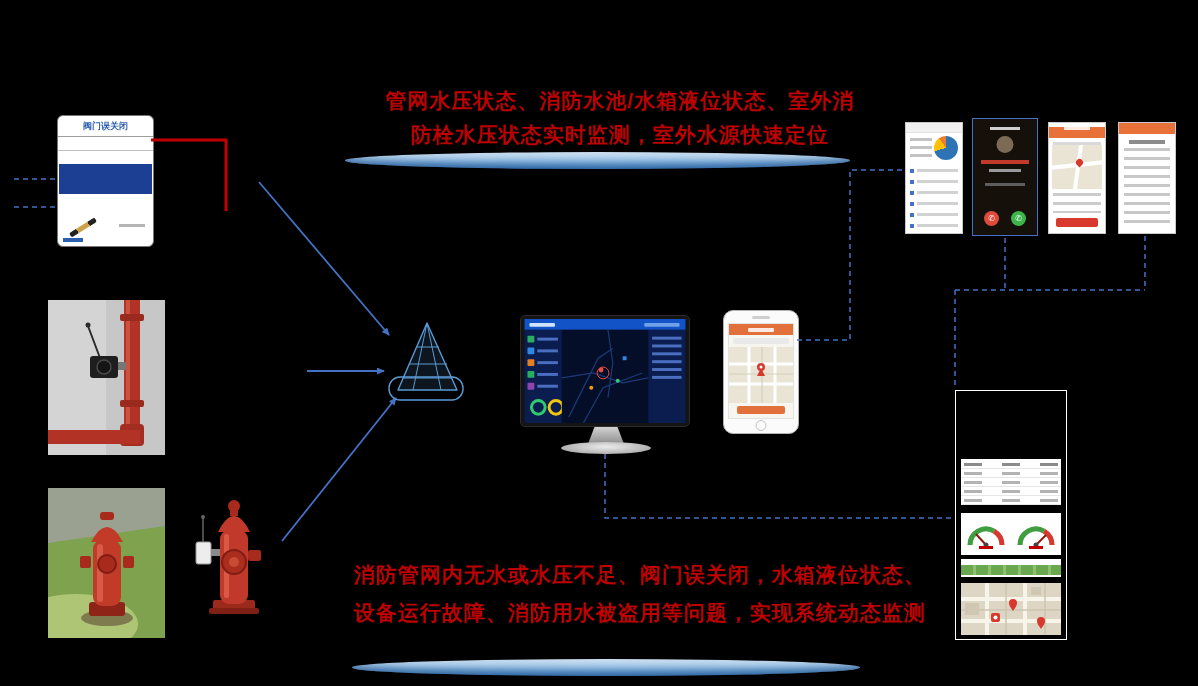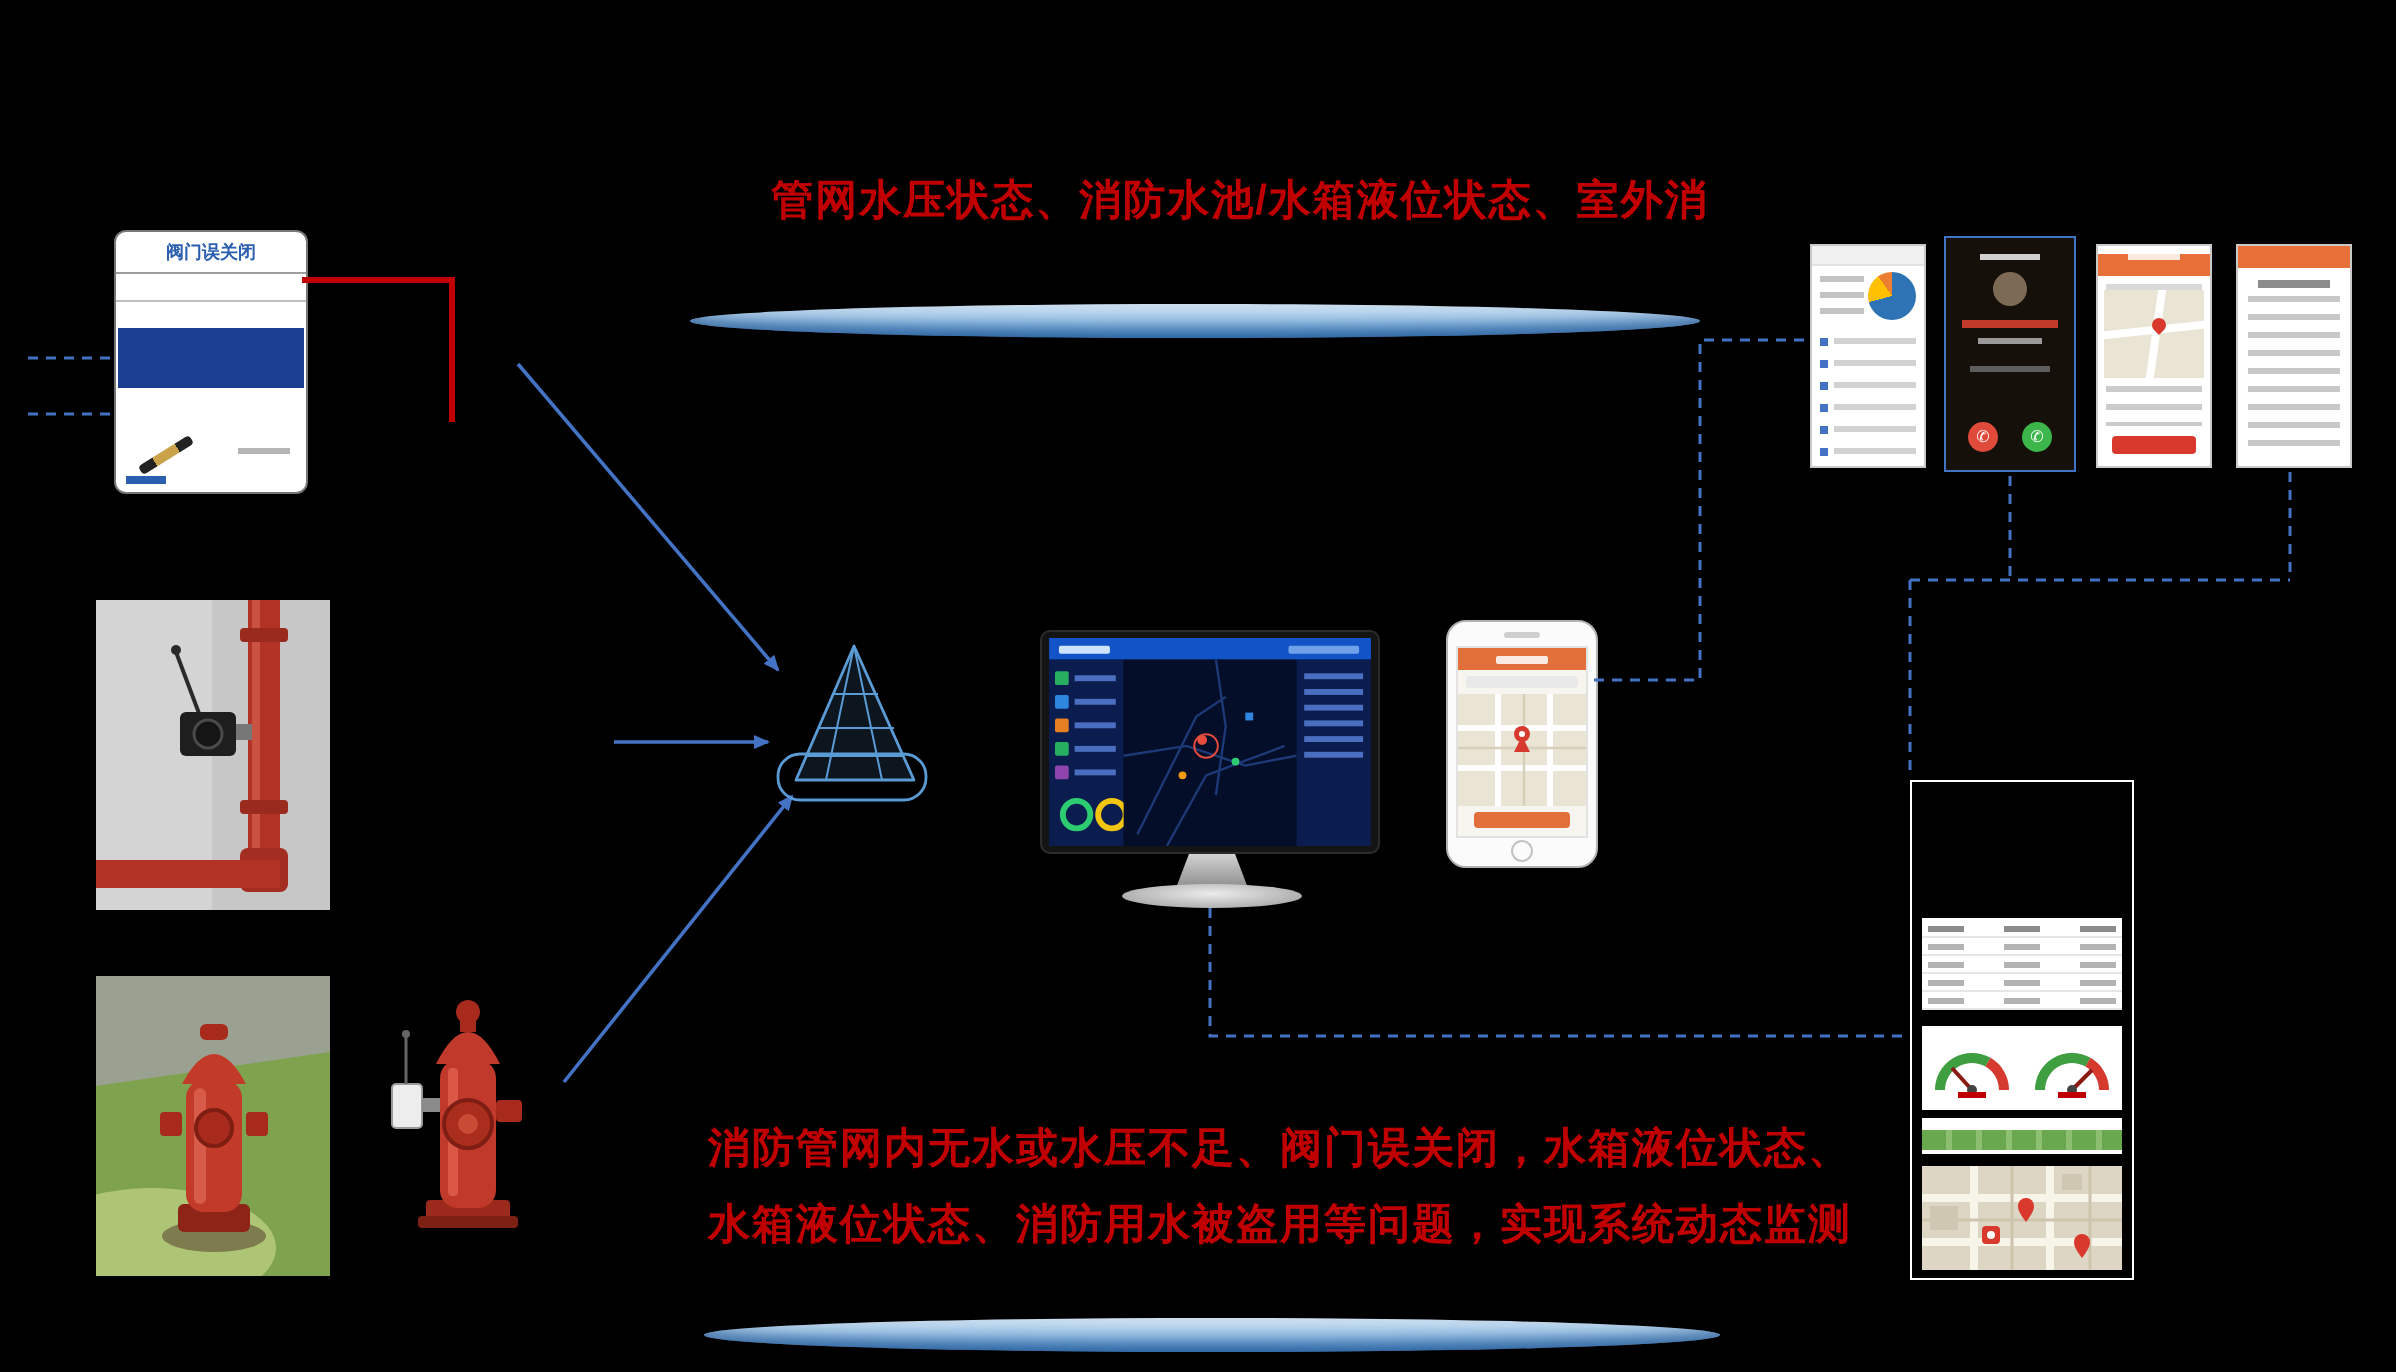--- a/index.html
+++ b/index.html
@@ -116,26 +116,27 @@
   
   .overlay{position:absolute;left:0;top:0;z-index:3;pointer-events:none;}
 </style>
 </head>
 <body>
 
 <div class="canvas">
 
   <div class="banner-text" style="left:330px;top:84px;width:580px;">
     <div>管网水压状态、消防水池/水箱液位状态、室外消</div>
+    <div>防栓水压状态实时监测，室外水源快速定位</div>
   </div>
   <div class="ellipse" style="left:345px;top:152px;width:505px;height:17px;"></div>
 
   <div class="banner-text" style="left:350px;top:556px;width:580px;line-height:38px;">
     <div>消防管网内无水或水压不足、阀门误关闭，水箱液位状态、</div>
-    <div>水箱液位状态、消防用水被盗用等问题，实现系统动态监测</div>
+    <div>设备运行故障、消防用水被盗用等问题，实现系统动态监测</div>
   </div>
   <div class="ellipse" style="left:352px;top:659px;width:508px;height:17px;"></div>
 
   <div class="tank">
     <div class="tank-label">阀门误关闭</div>
     <div class="tank-rule"></div>
     <div class="tank-water"></div>
     <div class="tank-pen"></div>
     <div class="tank-pen-text"></div>
     <div class="tank-logo"></div>

